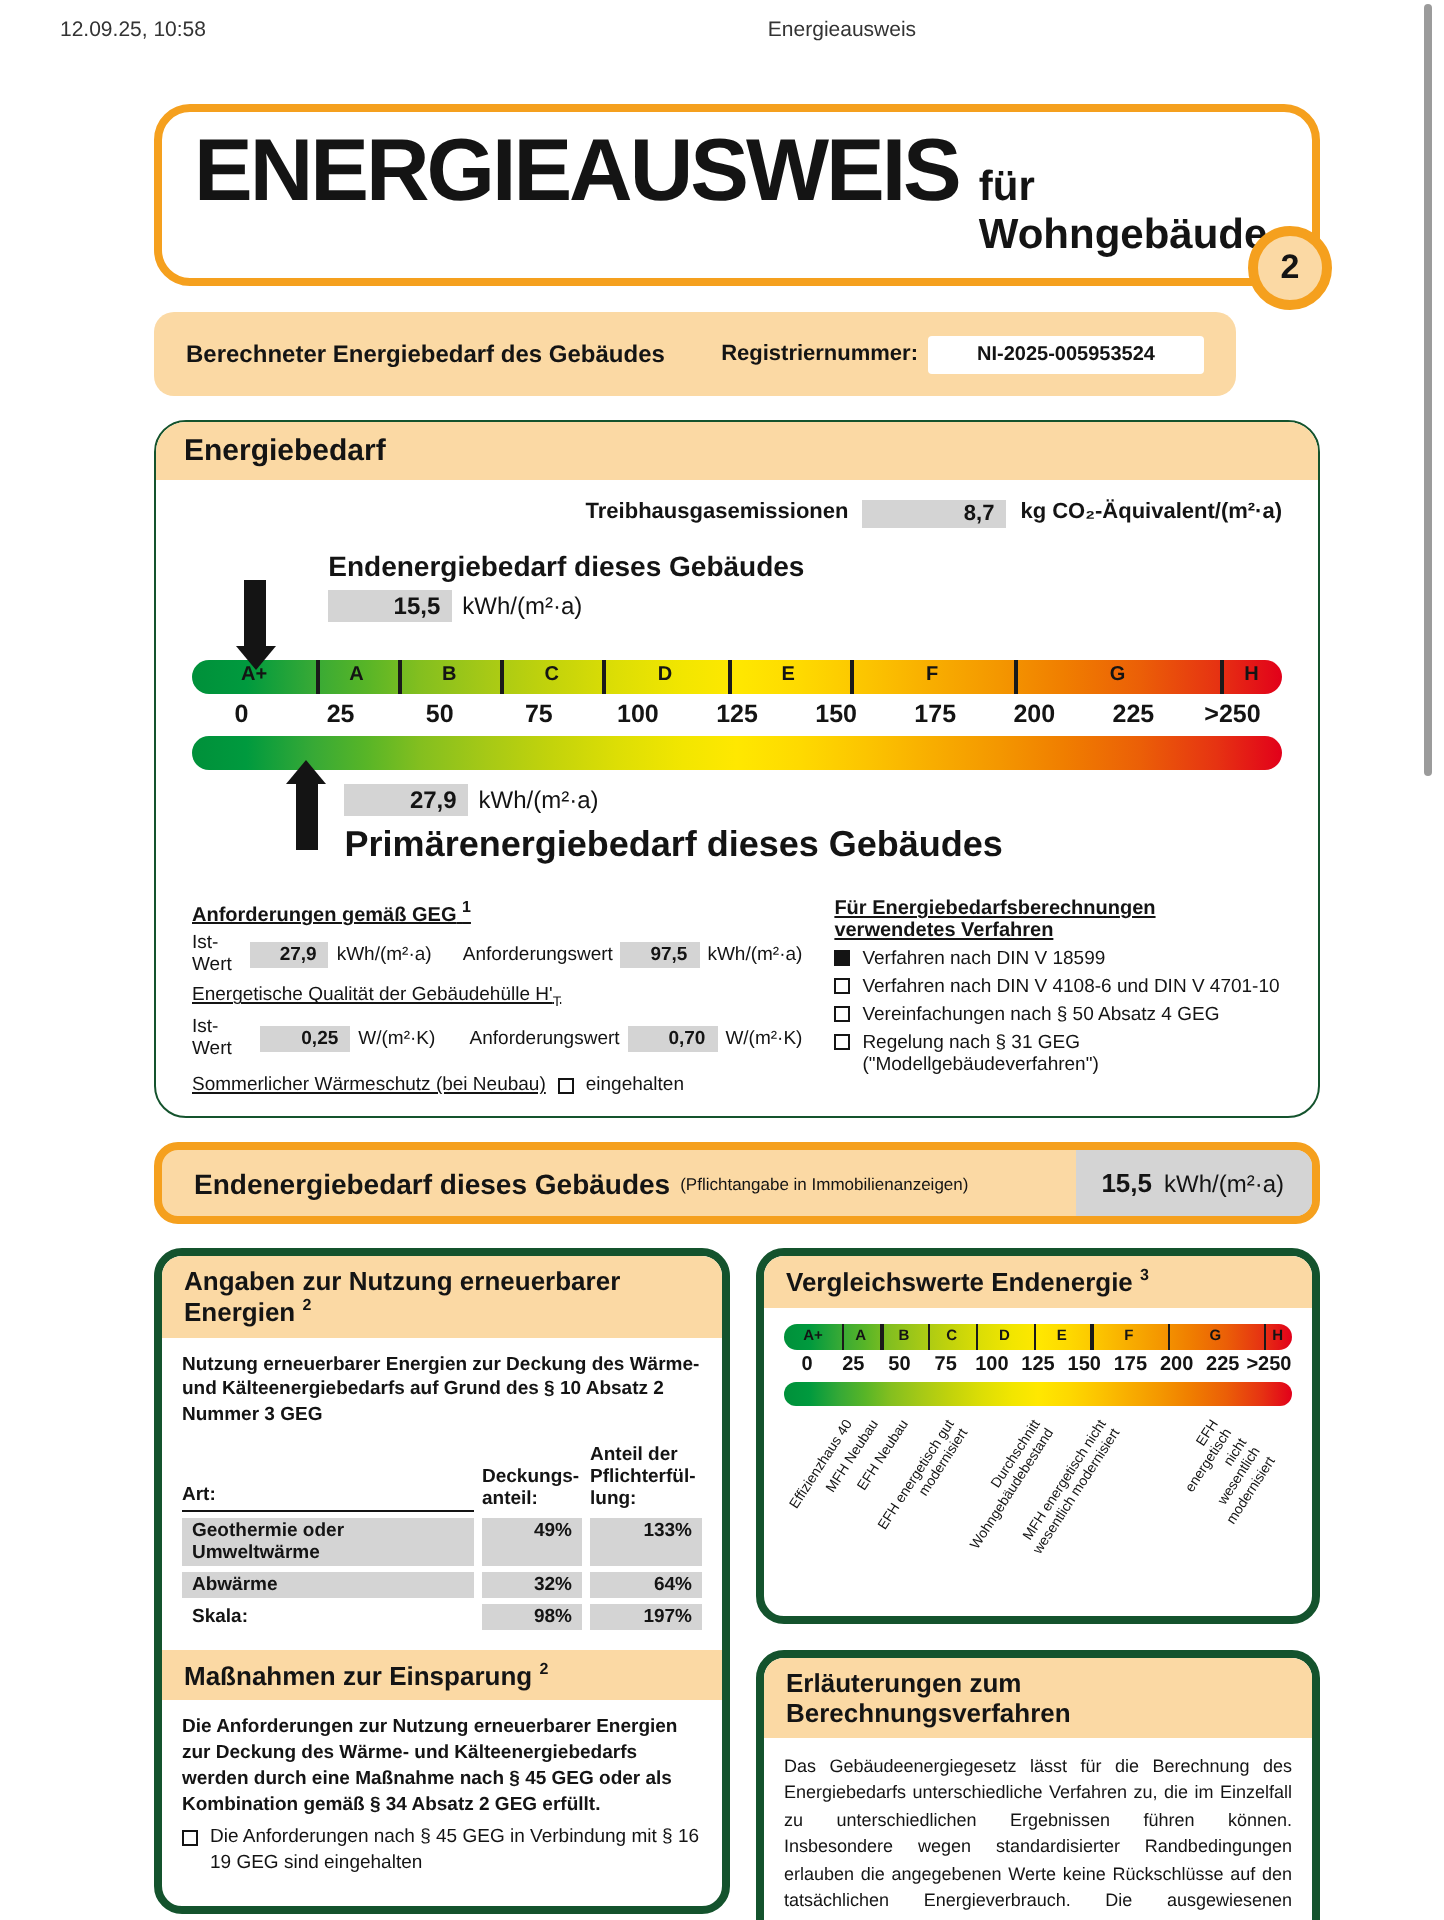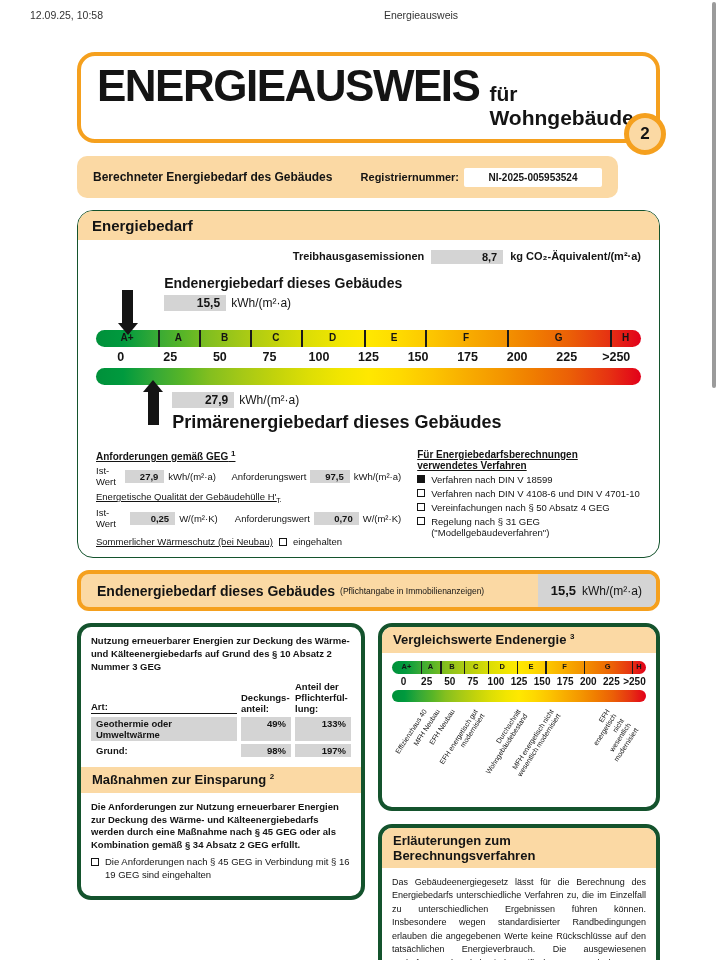--- a/index.html
+++ b/index.html
@@ -278,38 +278,44 @@
     <span class="endband-note">(Pflichtangabe in Immobilienanzeigen)</span>
     <span class="endband-val">
       <span class="v">15,5</span>
       <span class="un">kWh/(m²·a)</span>
     </span>
   </div>
 
   <div class="cols">
     <div class="col-left">
       <div class="obox thin">
+        <div class="obox-header small"><span>Angaben zur Nutzung erneuerbarer Energien</span> <sup>2</sup></div>
         <div class="bx-body">
           <div class="intro">Nutzung erneuerbarer Energien zur Deckung des Wärme- und Kälteenergiebedarfs auf Grund des § 10 Absatz 2 Nummer 3 GEG</div>
           <div class="ren-table">
             <div class="ren-hdr">
               <span class="c1">Art:</span>
               <span class="c2">Deckungs-
 anteil:</span>
               <span class="c3">Anteil der
 Pflichterfül-
 lung:</span>
             </div>
             <div class="ren-row">
               <span class="cell c1">Geothermie oder Umweltwärme</span>
               <span class="cell c2">49%</span>
               <span class="cell c3">133%</span>
             </div>
+            <div class="ren-row">
+              <span class="cell c1">Abwärme</span>
+              <span class="cell c2">32%</span>
+              <span class="cell c3">64%</span>
+            </div>
             <div class="ren-row sum">
-              <span class="c1" style="padding:1px 5px">Grund:</span>
+              <span class="c1" style="padding:1px 5px">Skala:</span>
               <span class="cell c2">98%</span>
               <span class="cell c3">197%</span>
             </div>
           </div>
         </div>
         <div class="obox-header small"><span>Maßnahmen zur Einsparung</span> <sup>2</sup></div>
         <div class="bx-body">
           <div class="intro">Die Anforderungen zur Nutzung erneuerbarer Energien zur Deckung des Wärme- und Kälteenergiebedarfs werden durch eine Maßnahme nach § 45 GEG oder als Kombination gemäß § 34 Absatz 2 GEG erfüllt.</div>
           <div class="m-item">
             <span class="chk"></span>

